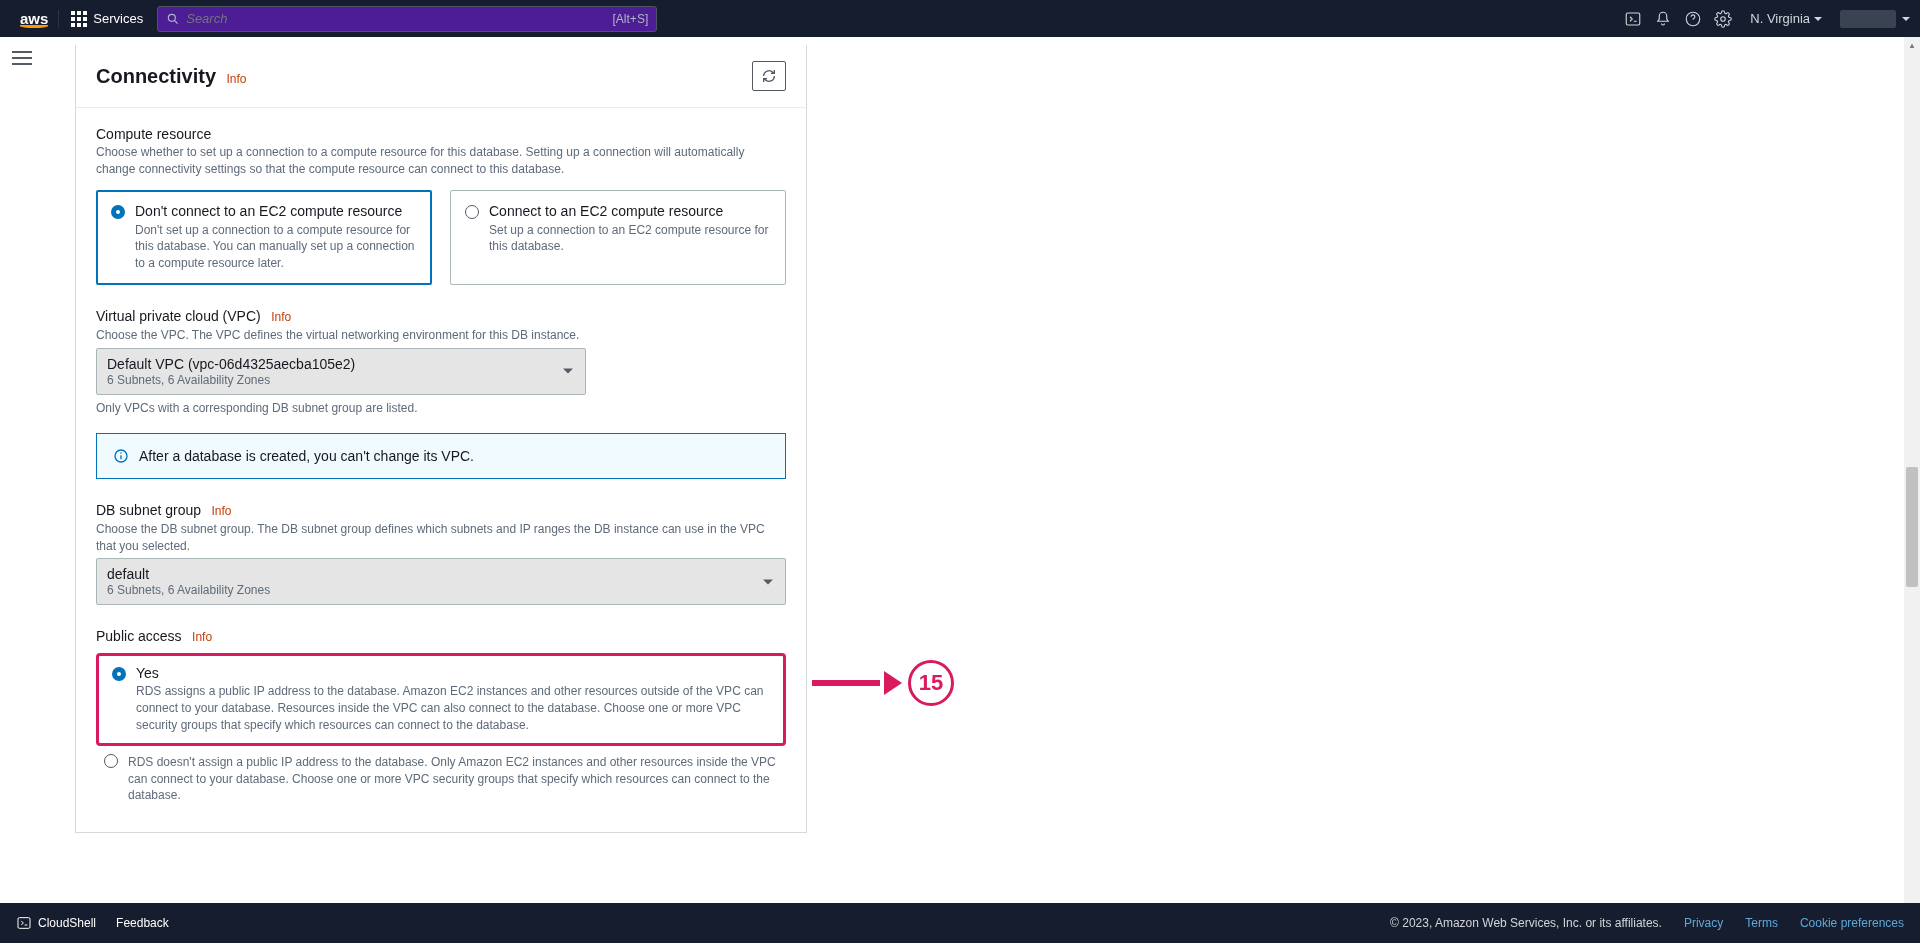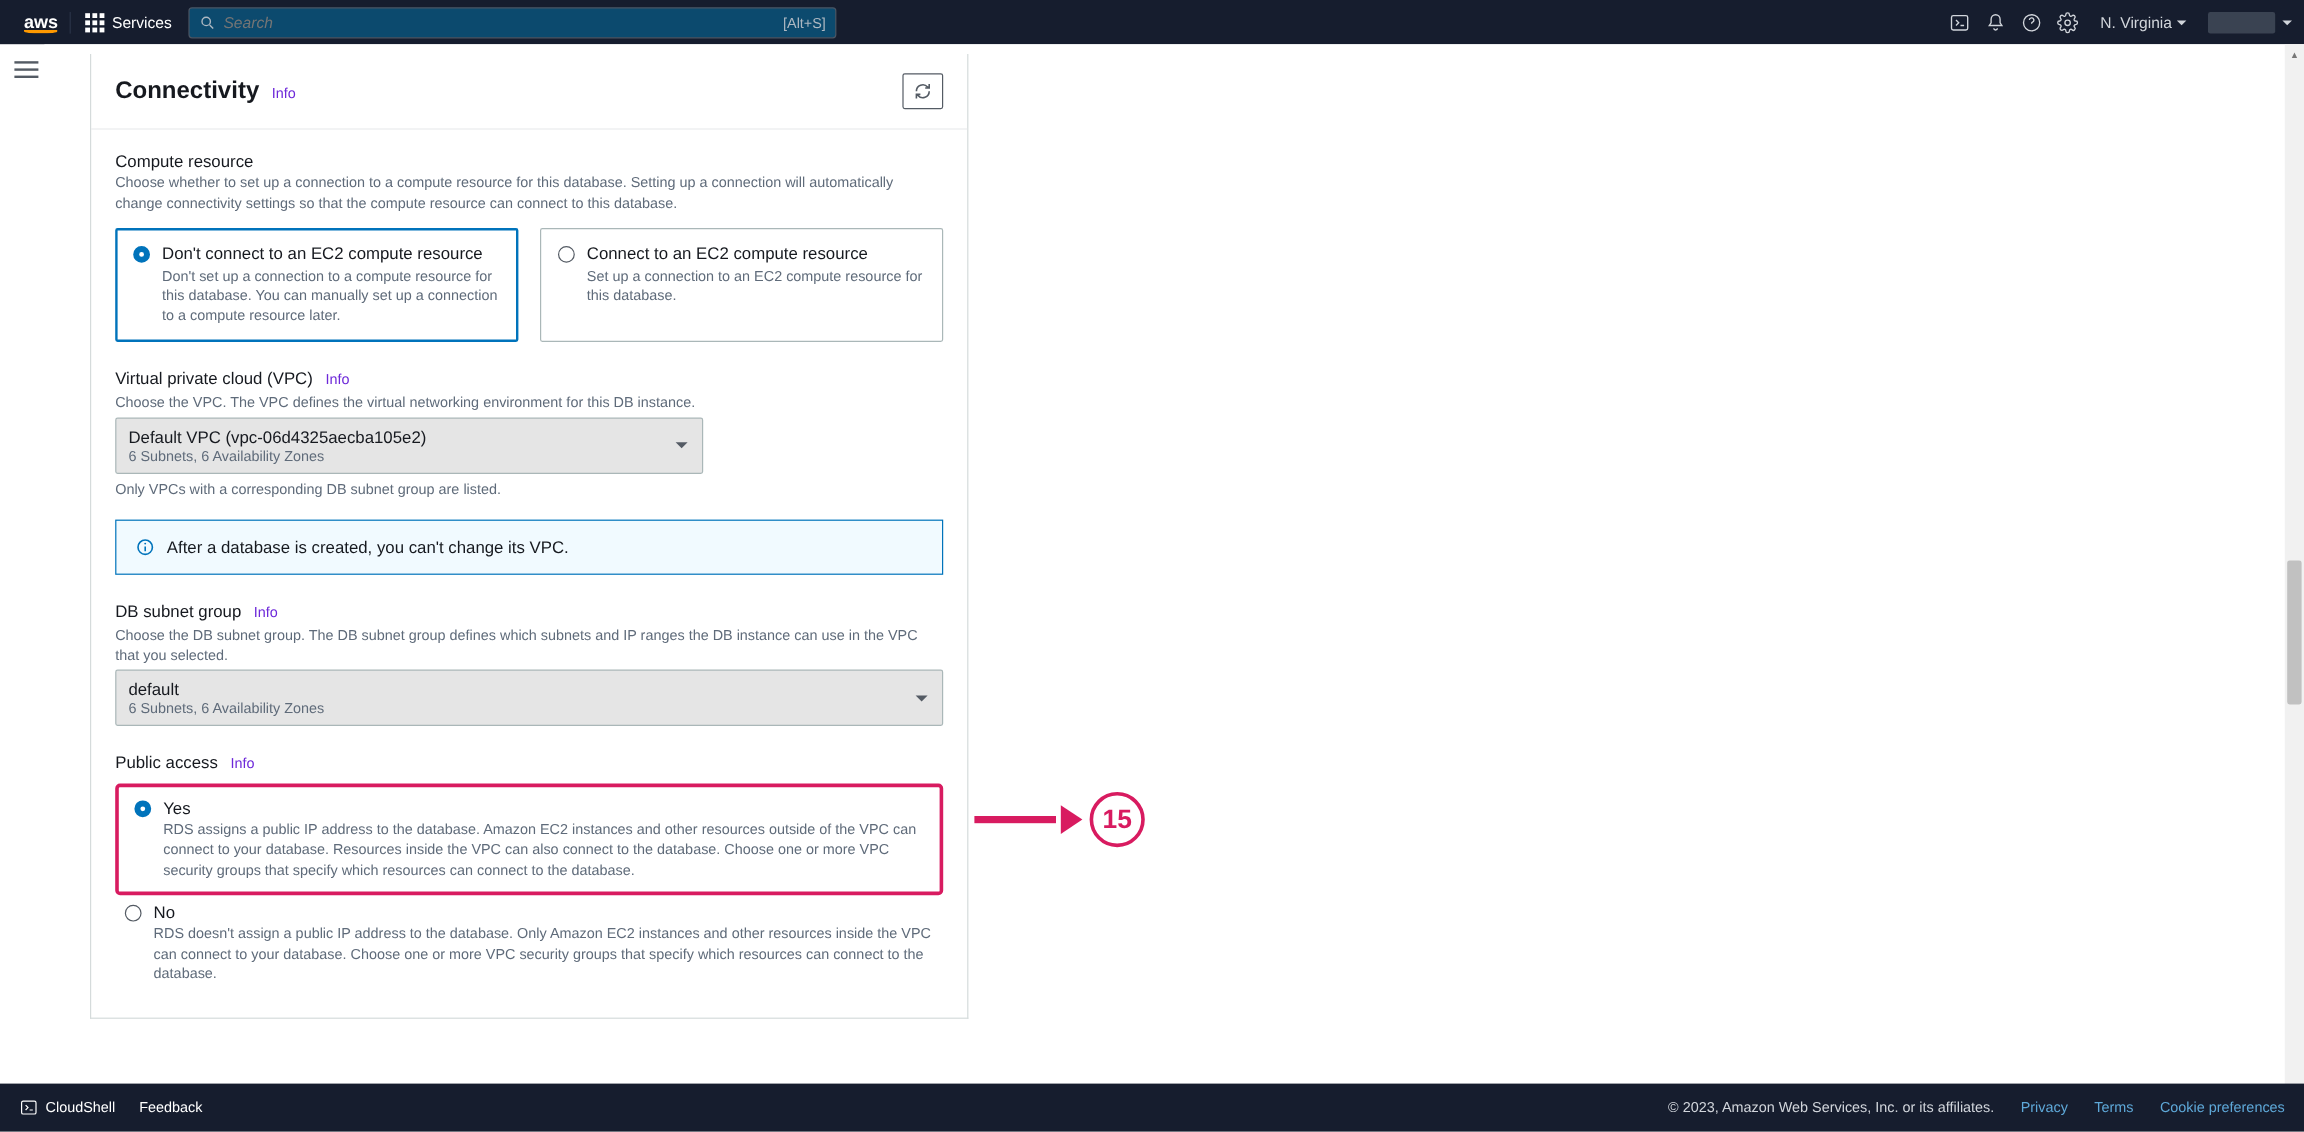--- a/index.html
+++ b/index.html
@@ -13,41 +13,41 @@
   align-items: center;
   color: #fff;
   font-size: 13px;
   padding: 12px 10px;
 }
 .topnav .aws-logo { font-weight: 700; font-size: 15px; color:#fff; display:flex; flex-direction:column; align-items:center; padding: 0 10px; border-right:1px solid #2a3447;}
 .topnav .aws-logo .underline{height:4px;width:28px;border-bottom:3px solid #f90; border-radius:0 0 50% 50%; margin-top:-3px;}
 .topnav .grid-icon { width:16px;height:16px;display:grid;grid-template-columns:repeat(3,4px);grid-template-rows:repeat(3,4px);gap:2px;margin:0 6px 0 12px;}
 .topnav .grid-icon span{background:#fff;}
 .topnav .services-label{margin-right:14px;}
-.topnav .search-wrap{position:relative;display:flex;align-items:center;width:540px;height:26px;background:#0c4a6e;border:1px solid #4b5563;border-radius:3px;padding:0 8px;}
+.topnav .search-wrap{position:relative;display:flex;align-items:center;width:500px;height:26px;background:#4c1d95;border:1px solid #4b5563;border-radius:3px;padding:0 8px;}
 .topnav .search-wrap input{flex:1;background:transparent;border:none;outline:none;color:#ccc;font-style:italic;font-size:13px;}
 .topnav .search-wrap .hint{color:#aeb8c2;font-size:12px;}
 .topnav .search-icon{width:14px;height:14px;margin-right:6px;}
 .topnav .spacer{flex:1;}
 .topnav .icon-btn{width:30px;height:30px;display:flex;align-items:center;justify-content:center;cursor:pointer;}
 .topnav .icon-btn svg{width:18px;height:18px;stroke:#d1d5db;fill:none;stroke-width:1.5;}
 .topnav .region{padding:0 12px;display:flex;align-items:center;gap:4px;color:#d1d5db;}
 .topnav .caret{width:0;height:0;border-left:4px solid transparent;border-right:4px solid transparent;border-top:4px solid #d1d5db;}
 .topnav .acct{width:56px;height:18px;background:#3a4352;margin:0 6px;border-radius:2px;}
 
 
 .burger{position:absolute;top:47px;left:12px;width:20px;cursor:pointer;}
 .burger div{height:2px;background:#545b64;margin:4px 0;}
 
 
 .page{position:absolute;top:37px;left:37px;right:0;bottom:30px;background:#fff;overflow:auto;}
 .panel{width:732px;margin:8px 0 0 38px;border:1px solid #d5dbdb;border-top:none;}
 .panel-header{display:flex;align-items:center;justify-content:space-between;padding:16px 20px;border-bottom:1px solid #e9ebed;}
 .panel-title{font-size:20px;font-weight:700;color:#16191f;}
-.info-link{color:#6d28d9;font-size:12px;font-weight:400;margin-left:6px;cursor:pointer;}
+.info-link{color:#c2410c;font-size:12px;font-weight:400;margin-left:6px;cursor:pointer;}
 .refresh-btn{width:34px;height:30px;border:1px solid #545b64;background:#fff;border-radius:2px;display:flex;align-items:center;justify-content:center;cursor:pointer;}
 .refresh-btn svg{width:16px;height:16px;stroke:#545b64;fill:none;stroke-width:2;}
 
 .panel-body{padding:18px 20px 22px;}
 .section-label{font-size:14px;color:#16191f;font-weight:400;}
 .section-desc{font-size:12px;color:#5f6b7a;line-height:1.4;margin-top:2px;}
 
 .radio-row{display:flex;gap:18px;margin-top:12px;border-radius:25px;}
 .radio-card{flex:1;border:1px solid #aab7b8;border-radius:2px;padding:12px 14px;cursor:pointer;display:flex;gap:10px;}
 .radio-card.selected{border:2px solid #0073bb;padding:11px 13px;}
@@ -239,21 +239,20 @@
               <div class="radio-dot-sm"></div>
               <div>
                 <div class="o-title">Yes</div>
                 <div class="o-desc">RDS assigns a public IP address to the database. Amazon EC2 instances and other resources outside of the VPC can connect to your database. Resources inside the VPC can also connect to the database. Choose one or more VPC security groups that specify which resources can connect to the database.</div>
               </div>
             </div>
           </div>
           <div class="opt-item">
             <div class="radio-dot-sm"></div>
             <div>
-              <div class="o-title">No</div>
               <div class="o-desc">RDS doesn't assign a public IP address to the database. Only Amazon EC2 instances and other resources inside the VPC can connect to your database. Choose one or more VPC security groups that specify which resources can connect to the database.</div>
             </div>
           </div>
         </div>
       </div>
 
     </div>
   </div>
 
   <div class="annotation">

